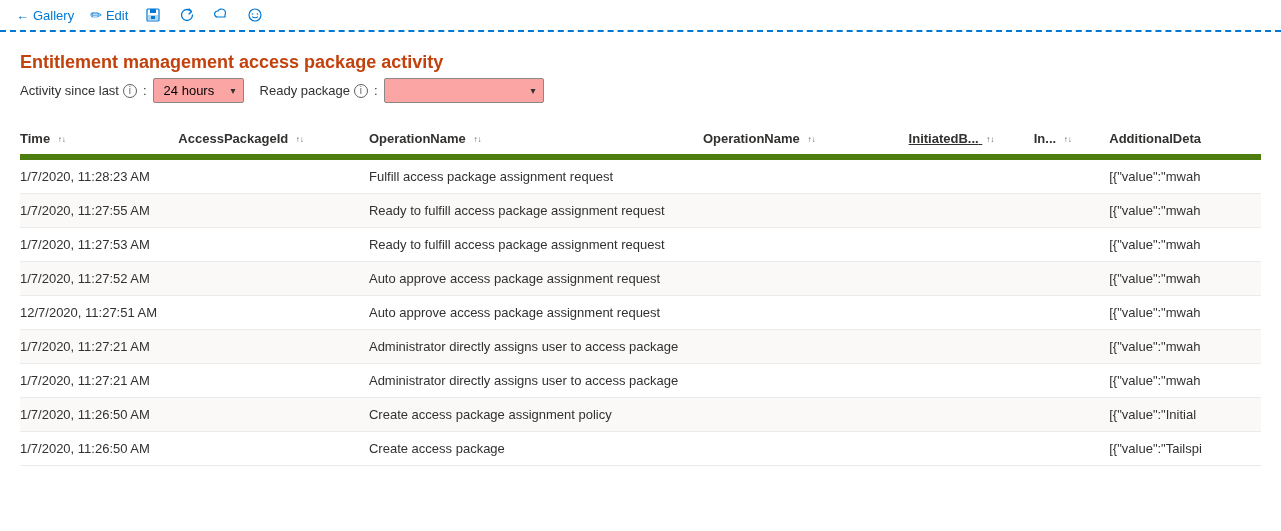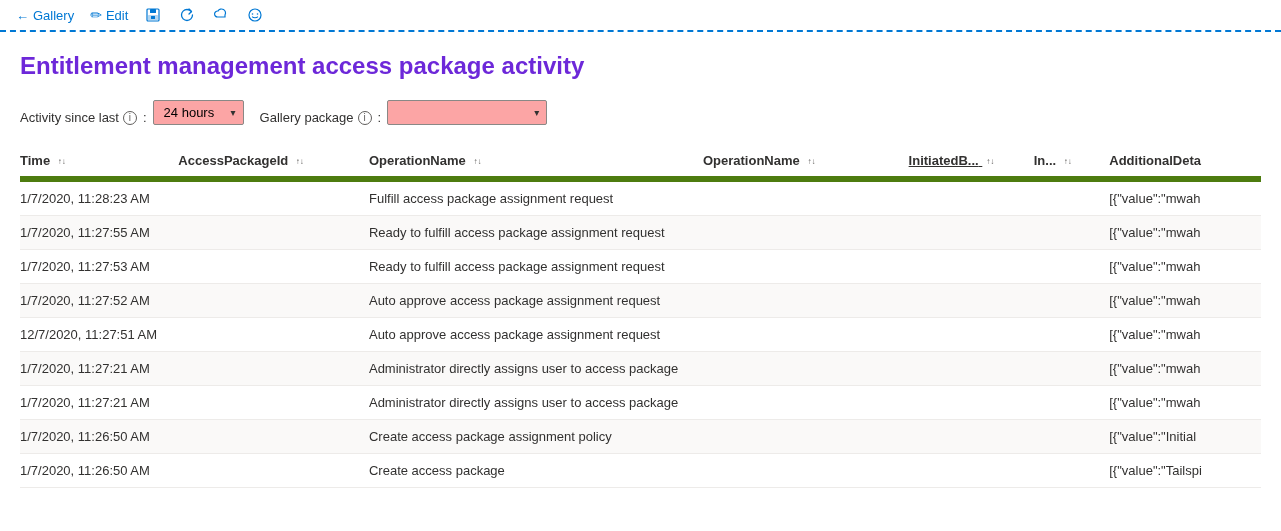--- a/index.html
+++ b/index.html
@@ -24,31 +24,31 @@
     }
     .toolbar-icon {
       width: 18px; height: 18px; display: flex; align-items: center; justify-content: center;
       color: #0078d4;
     }
 
     
     .page-content { padding: 20px 20px 0 20px; }
 
     .page-title {
-      font-size: 24px; font-weight: 600; color: #6d28d9;
-      margin-bottom: 20px;
+      font-size: 18px; font-weight: 600; color: #c2410c;
+      margin-bottom: 5px;
     }
 
     
     .filter-row {
       display: flex; align-items: center; gap: 16px;
       margin-bottom: 20px;
     }
     .filter-group {
-      display: flex; align-items: flex-end; gap: 6px;
+      display: flex; align-items: center; gap: 6px;
     }
     .filter-label {
       font-size: 13px; color: #323130;
       display: flex; align-items: center; gap: 4px;
     }
     .filter-info {
       width: 14px; height: 14px; border-radius: 50%;
       border: 1px solid #605e5c; color: #605e5c;
       display: inline-flex; align-items: center; justify-content: center;
       font-size: 10px; cursor: pointer;
@@ -162,21 +162,21 @@
           <option>48 hours</option>
           <option>7 days</option>
           <option>30 days</option>
         </select>
         <span class="chevron">▾</span>
       </div>
     </div>
 
     <div class="filter-group">
       <span class="filter-label">
-        <span>Gallery package</span>
+        <span>Ready package</span>
         <span class="filter-info">i</span>
       </span>
       <span class="filter-colon">:</span>
       <div class="select-wrapper">
         <select class="filter-select filter-select-wide">
           <option value=""></option>
         </select>
         <span class="chevron">▾</span>
       </div>
     </div>

